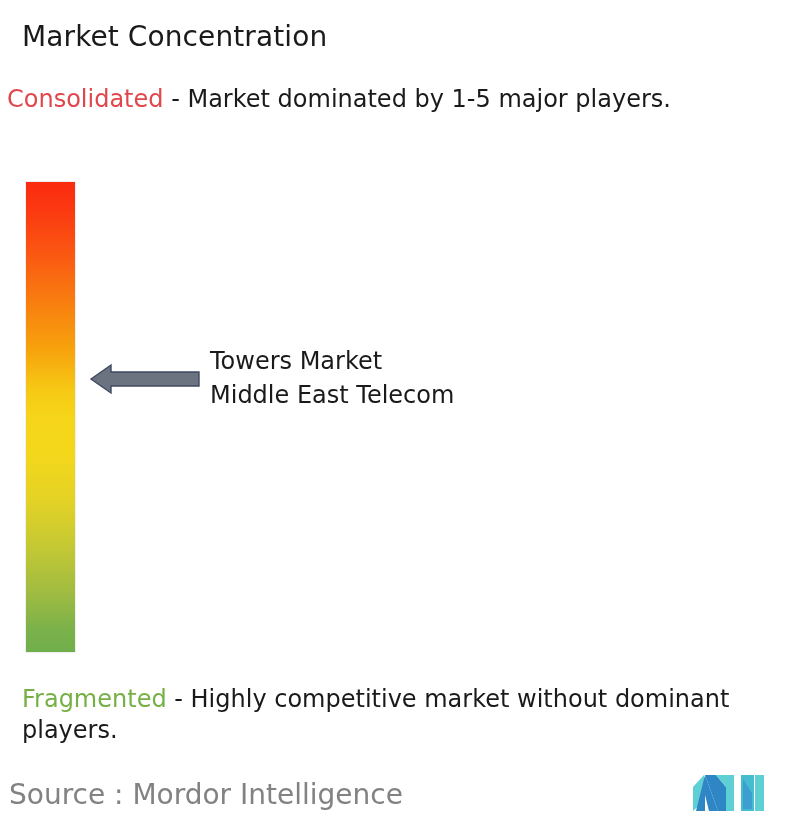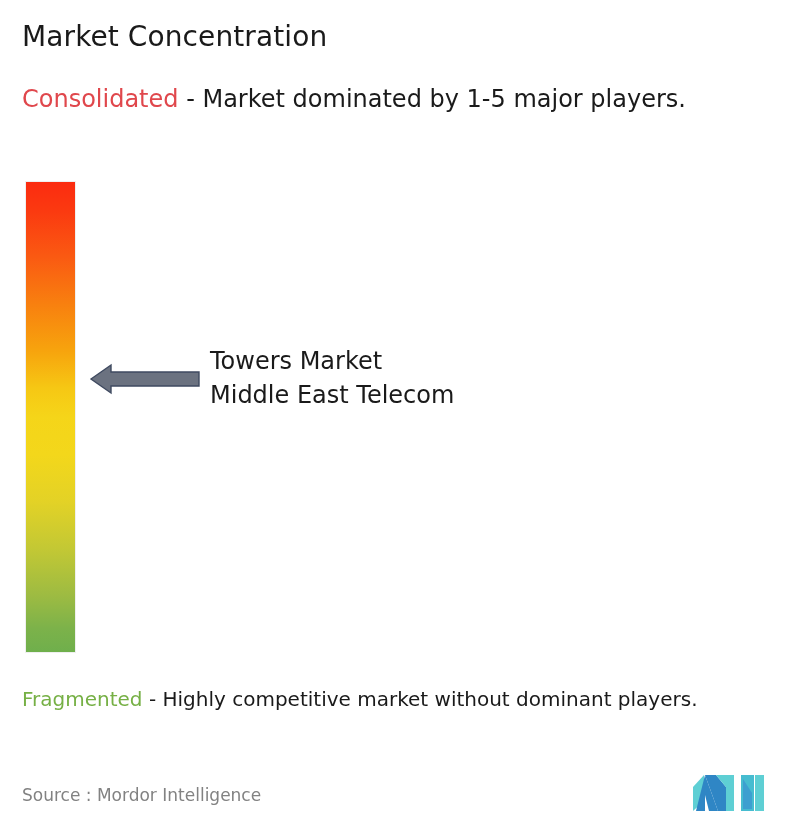--- a/index.html
+++ b/index.html
@@ -34,33 +34,33 @@
     font-size: 28px;
     line-height: 34px;
     color: #1a1a1a;
     letter-spacing: 0.1px;
     white-space: nowrap;
   }
 
   
   .legend-top {
     position: absolute;
-    left: 22px;
+    left: 7px;
     top: 84px;
     width: 760px;
     font-size: 24px;
     line-height: 31px;
     color: #1a1a1a;
   }
   .legend-bottom {
     position: absolute;
     left: 22px;
     top: 684px;
     width: 766px;
-    font-size: 20px;
+    font-size: 24px;
     line-height: 31px;
     color: #1a1a1a;
   }
   .legend-term-consolidated {
     color: #e0474c;
   }
   .legend-term-fragmented {
     color: #76b045;
   }
   .legend-desc {
@@ -118,23 +118,23 @@
     color: #1a1a1a;
   }
   .pointer-label .line {
     display: block;
     white-space: nowrap;
   }
 
   
   .source-note {
     position: absolute;
-    left: 22px;
+    left: 9px;
     top: 782px;
-    font-size: 17px;
+    font-size: 28px;
     line-height: 26px;
     color: #828282;
     white-space: nowrap;
     text-align: center;
   }
 
   .brand-logo {
     position: absolute;
     left: 692px;
     top: 771px;

